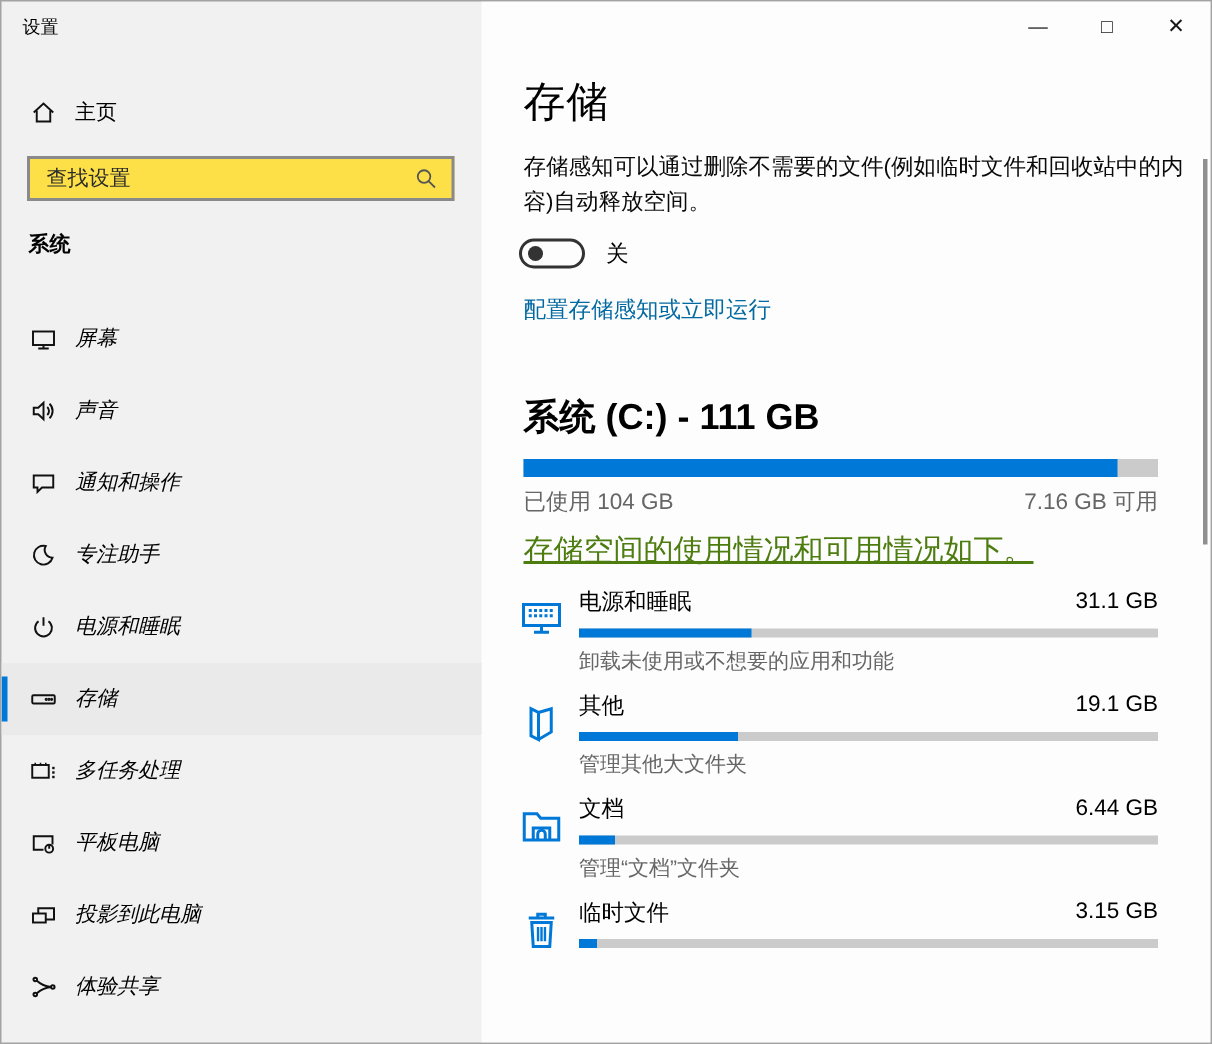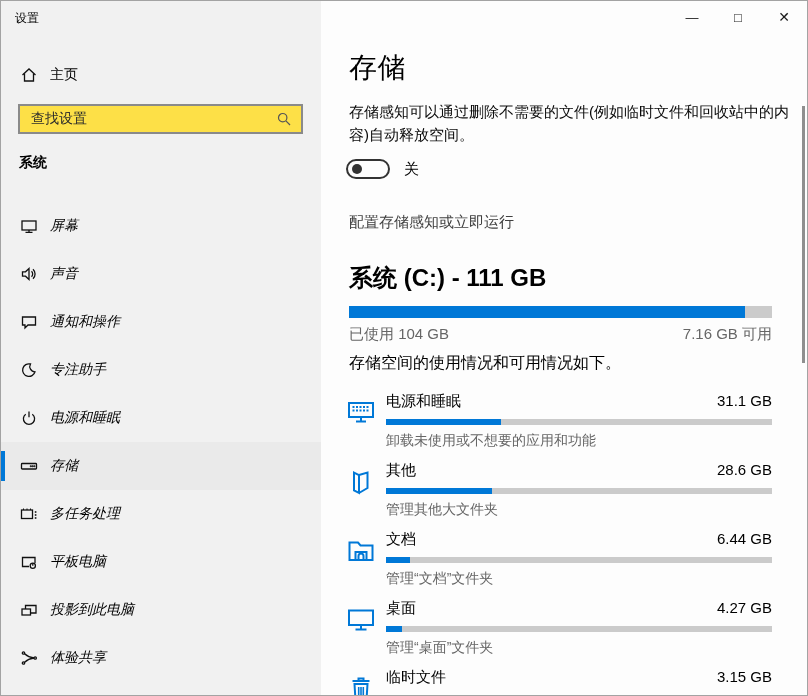--- a/index.html
+++ b/index.html
@@ -36,27 +36,27 @@
   .nav-item .nav-icon{margin-left:19px;}
   .nav-item .nav-label{margin-left:12px;font-size:14px;}
 
   
   .page-title{position:absolute;left:348px;top:48px;font-size:28px;font-weight:300;letter-spacing:.5px;}
   .sense-desc{position:absolute;left:348px;top:99px;width:450px;font-size:15px;line-height:23px;color:#0a0a0a;}
   .toggle-row{position:absolute;left:345px;top:158px;display:flex;align-items:center;cursor:default;}
   .toggle{position:relative;width:40px;height:16px;border:2px solid #333;border-radius:11px;background:#fdfdfd;}
   .toggle-knob{position:absolute;left:4px;top:3px;width:10px;height:10px;border-radius:50%;background:#333;}
   .toggle-label{margin-left:14px;font-size:15px;}
-  .sense-link{position:absolute;left:348px;top:212px;font-size:15px;color:#404040;cursor:pointer;}
+  .sense-link{position:absolute;left:348px;top:196px;font-size:15px;color:#0369a1;cursor:pointer;}
   .drive-heading{position:absolute;left:348px;top:261px;font-size:24px;font-weight:700;}
   .drive-bar{position:absolute;left:348px;top:305px;width:423px;height:12px;background:#cbcbcb;}
   .drive-bar-fill{height:100%;background:#0078d7;}
   .drive-labels{position:absolute;left:348px;top:324px;width:423px;display:flex;justify-content:space-between;
     font-size:15px;color:#666;}
-  .usage-intro{position:absolute;left:348px;top:352px;font-size:16px;color:#000000;}
+  .usage-intro{position:absolute;left:348px;top:352px;font-size:20px;color:#4d7c0f;text-decoration:underline;}
 
   .cat-list{position:absolute;left:345px;top:390px;width:426px;}
   .cat-row{display:flex;height:69px;cursor:pointer;}
   .cat-icon{width:40px;padding-top:7px;flex-shrink:0;}
   .cat-main{flex:1;padding-top:1px;}
   .cat-top{display:flex;justify-content:space-between;font-size:15px;color:#000;}
   .cat-bar{margin-top:8px;height:6px;background:#cbcbcb;}
   .cat-bar-fill{height:6px;background:#0078d7;}
   .cat-sub{margin-top:7px;font-size:14px;color:#666;}
 
@@ -276,21 +276,21 @@
     <div class="cat-row">
       <div class="cat-icon">
         <svg width="30" height="30" viewBox="0 0 30 30" fill="none" stroke="#0078d7" stroke-width="2">
           <path d="M8 5.5 V23.5 L13 26 V8 Z"></path>
           <path d="M13 8 L21.5 5.5 V21 L13 26"></path>
         </svg>
       </div>
       <div class="cat-main">
         <div class="cat-top">
           <span>其他</span>
-          <span>28.6 GB</span>
+          <span>19.1 GB</span>
         </div>
         <div class="cat-bar">
           <div class="cat-bar-fill" style="width: 27.5%;"></div>
         </div>
         <div class="cat-sub">管理其他大文件夹</div>
       </div>
     </div>
 
     <div class="cat-row">
       <div class="cat-icon">
@@ -305,38 +305,20 @@
           <span>文档</span>
           <span>6.44 GB</span>
         </div>
         <div class="cat-bar">
           <div class="cat-bar-fill" style="width: 6.2%;"></div>
         </div>
         <div class="cat-sub">管理“文档”文件夹</div>
       </div>
     </div>
 
-    <div class="cat-row">
-      <div class="cat-icon">
-        <svg width="30" height="30" viewBox="0 0 30 30" fill="none" stroke="#0078d7" stroke-width="2">
-          <rect x="3" y="5.5" width="24" height="14.5"></rect>
-          <path d="M15 20 V24 M9.5 24.5 H20.5"></path>
-        </svg>
-      </div>
-      <div class="cat-main">
-        <div class="cat-top">
-          <span>桌面</span>
-          <span>4.27 GB</span>
-        </div>
-        <div class="cat-bar">
-          <div class="cat-bar-fill" style="width: 4.1%;"></div>
-        </div>
-        <div class="cat-sub">管理“桌面”文件夹</div>
-      </div>
-    </div>
 
     <div class="cat-row">
       <div class="cat-icon">
         <svg width="30" height="30" viewBox="0 0 30 30" fill="none" stroke="#0078d7" stroke-width="2">
           <path d="M6.5 7 H23.5"></path>
           <path d="M12.5 7 V4.5 H17.5 V7"></path>
           <path d="M8.5 10 H21.5 L20.5 26 H9.5 Z"></path>
           <path d="M12.7 13 V22.5 M15 13 V22.5 M17.3 13 V22.5" stroke-width="1.6"></path>
         </svg>
       </div>

